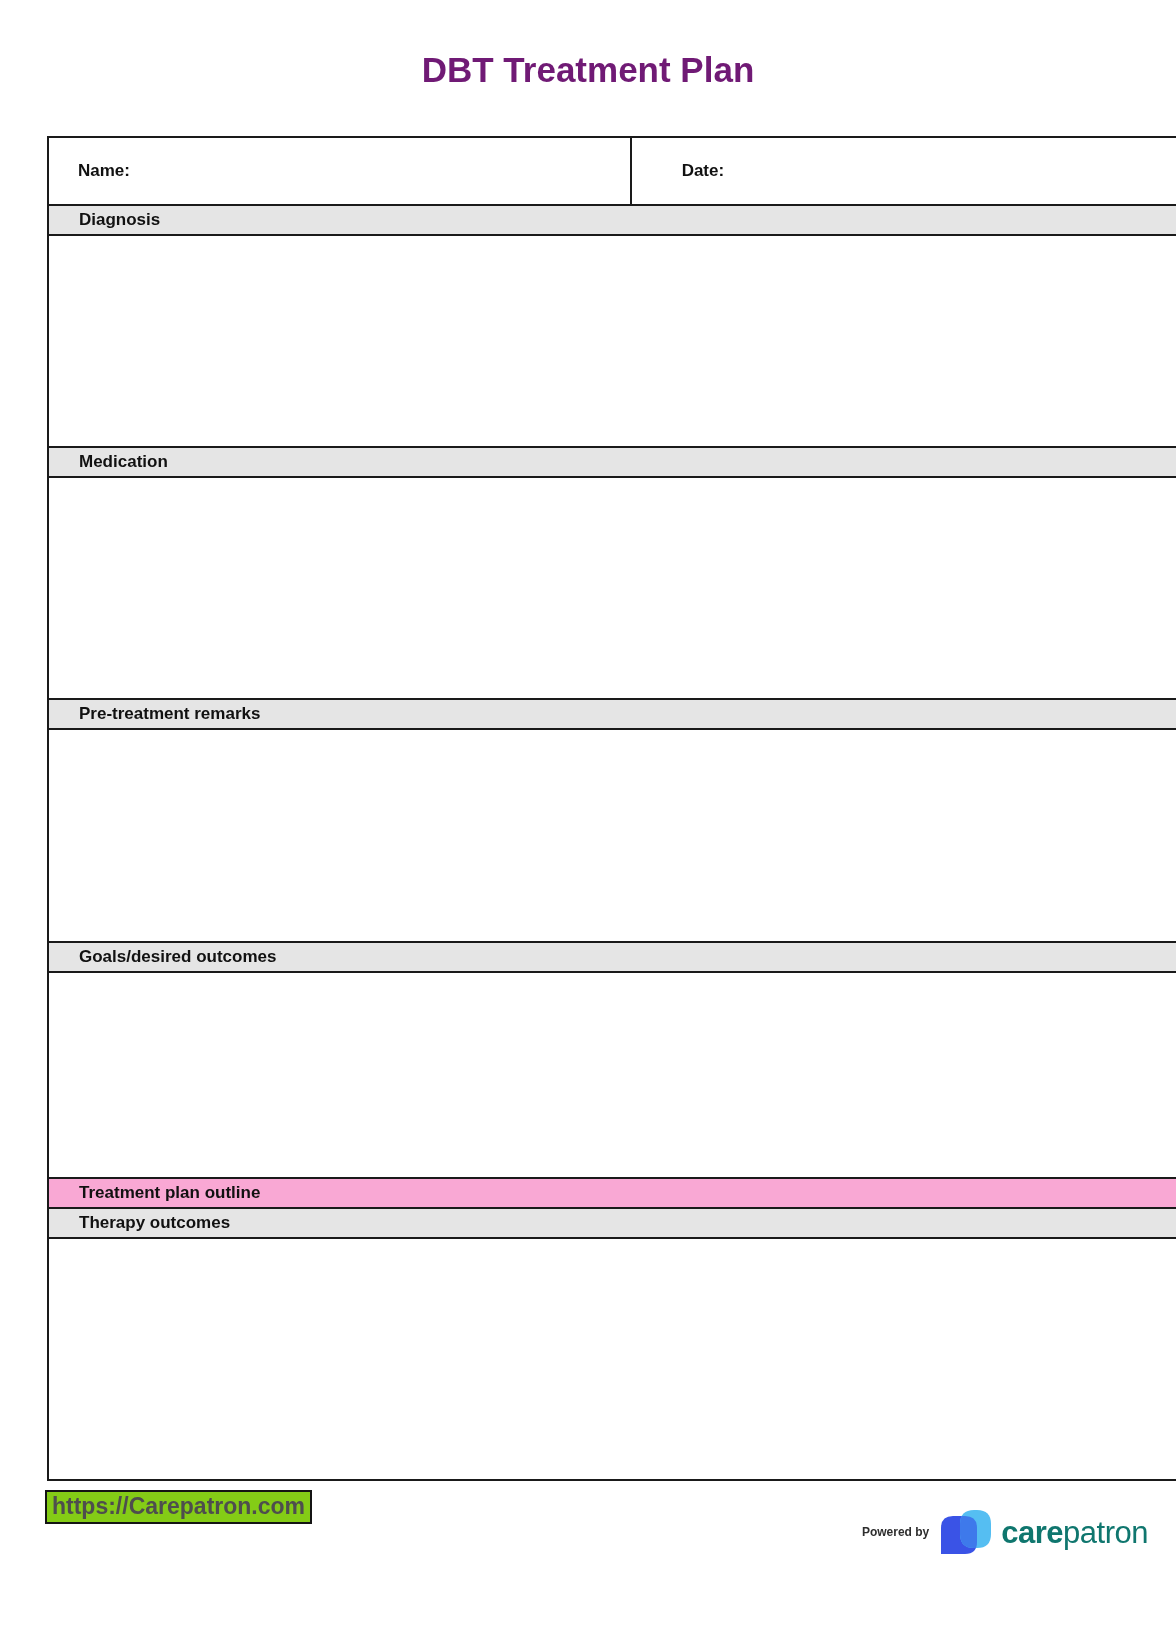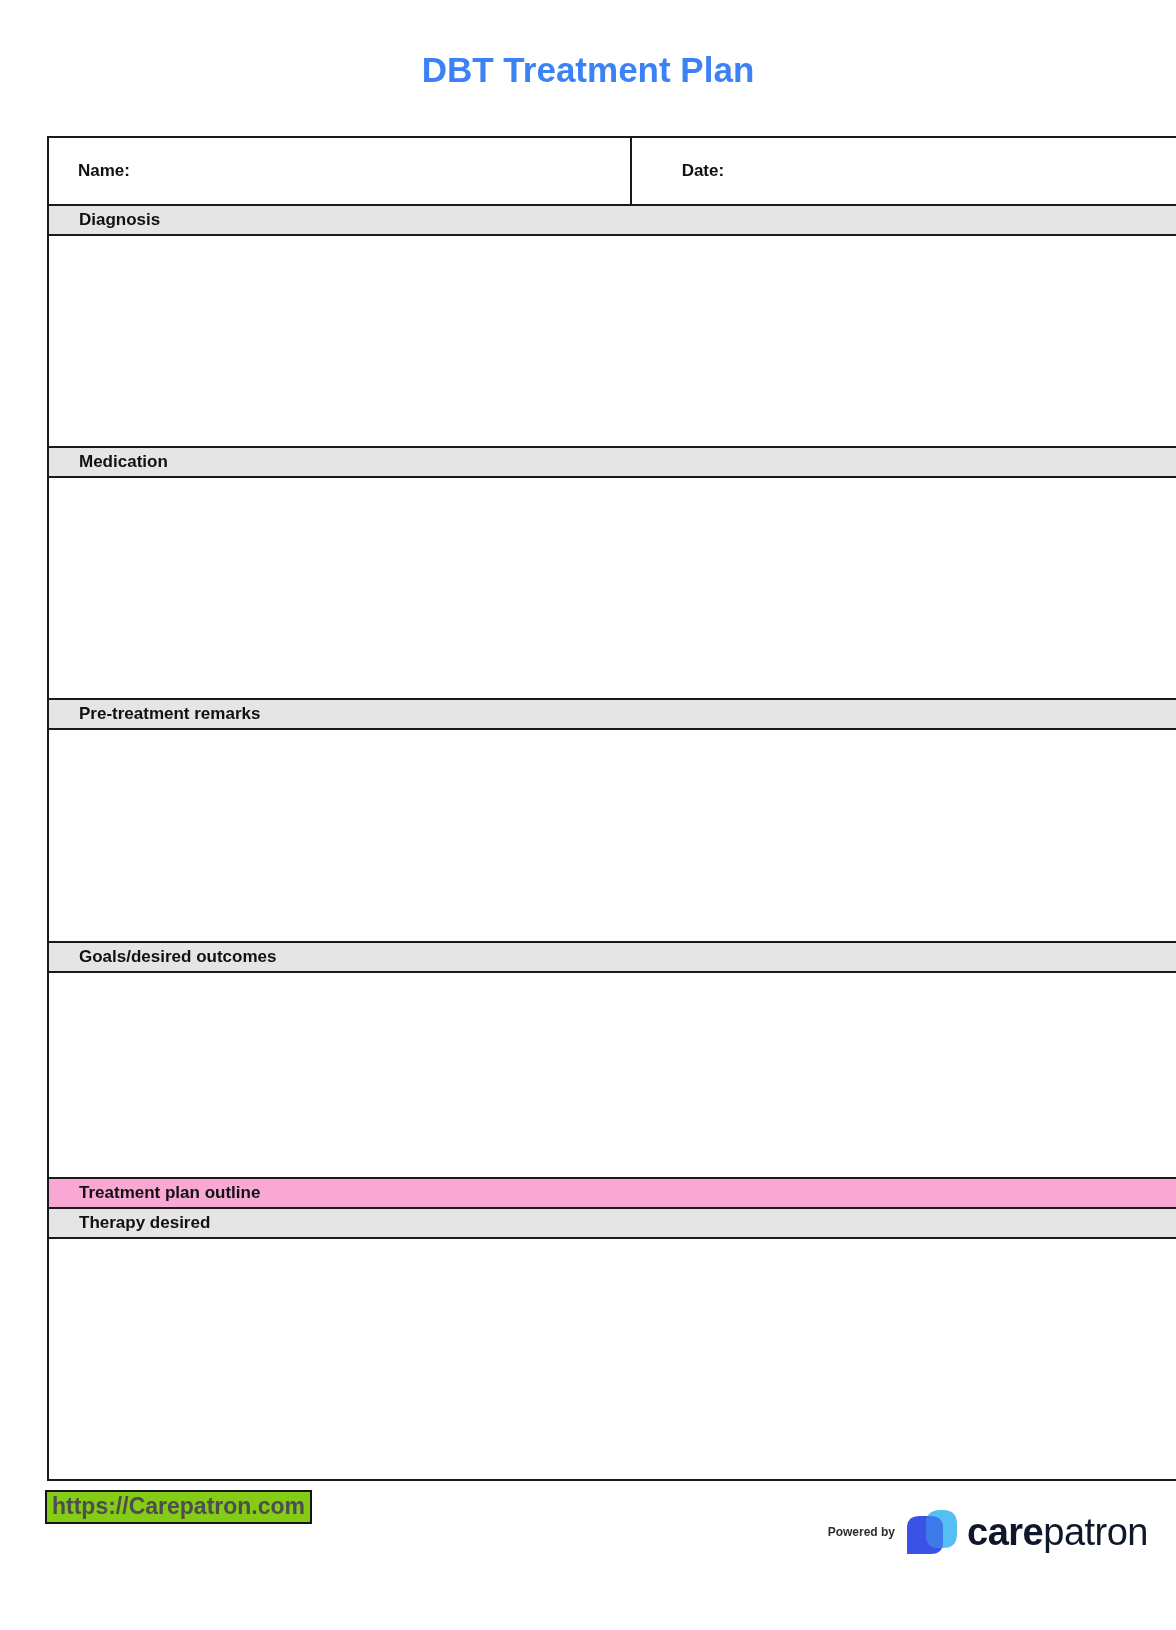--- a/index.html
+++ b/index.html
@@ -8,21 +8,21 @@
     background: #ffffff;
     font-family: "Liberation Sans", sans-serif;
     position: relative;
   }
   .page-title {
     position: absolute;
     top: 50px; left: 0; width: 100%;
     text-align: center;
     font-size: 35px;
     font-weight: bold;
-    color: #3b82f6;
+    color: #701a75;
   }
   .form-table {
     position: absolute;
     left: 47px; top: 136px;
     width: 1142px;
     border: 2px solid #1a1a1a;
     background: #ffffff;
   }
   .row { border-bottom: 2px solid #1a1a1a; }
   .row:last-child { border-bottom: none; }
@@ -63,21 +63,21 @@
     top: 1504px; right: 28px;
     height: 56px;
     display: flex; align-items: center;
   }
   .powered-by-label {
     font-size: 12px; font-weight: bold; color: #2e2e2e;
     margin-right: 12px;
   }
   .brand-mark { width: 52px; height: 46px; margin-right: 8px; }
   .brand-word {
-    font-size: 38px; color: #0f172a; letter-spacing: -0.5px;
+    font-size: 31px; color: #0f766e; letter-spacing: -0.5px;
     line-height: 1;
   }
   .brand-word .bold { font-weight: bold; }
 </style>
 </head>
 <body>
 
 <div class="page-title">DBT Treatment Plan</div>
 
 <div class="form-table">
@@ -109,21 +109,21 @@
   <div class="row hdr-row">
     <span>Goals/desired outcomes</span>
   </div>
   <div class="row content-row c-goals"></div>
 
   <div class="row hdr-row hdr-gray">
     <span>Treatment plan outline</span>
   </div>
 
   <div class="row hdr-row">
-    <span>Therapy desired</span>
+    <span>Therapy outcomes</span>
   </div>
   <div class="row content-row c-therapy"></div>
 
 </div>
 
 <a class="footer-link" href="#">https://Carepatron.com</a>
 
 <div class="powered-by">
   <span class="powered-by-label">Powered by</span>
   <svg class="brand-mark" viewBox="0 0 52 46" xmlns="http://www.w3.org/2000/svg">

